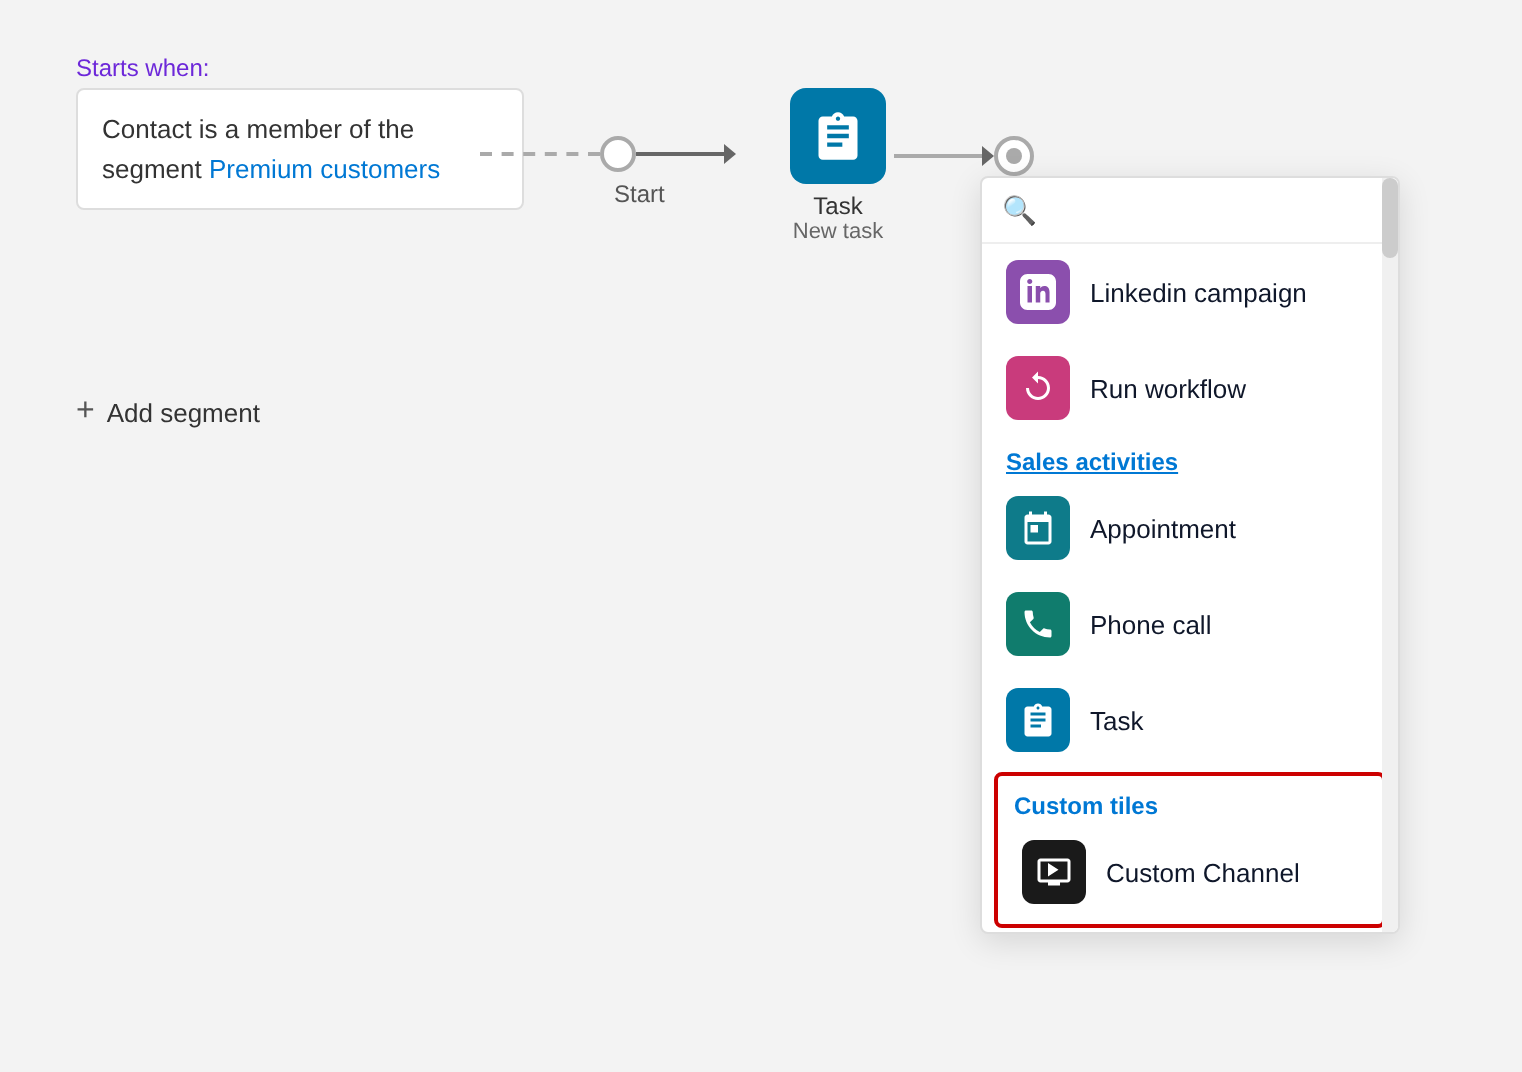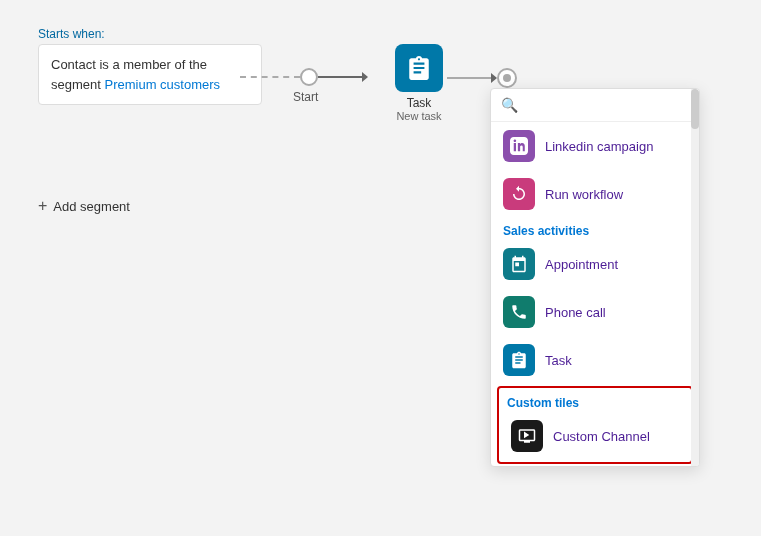--- a/index.html
+++ b/index.html
@@ -19,21 +19,21 @@
       position: relative;
       background: #f3f3f3;
     }
 
     
     .starts-when-label {
       position: absolute;
       top: 27px;
       left: 38px;
       font-size: 12px;
-      color: #0369a1;
+      color: #6d28d9;
     }
 
     
     .trigger-card {
       position: absolute;
       top: 44px;
       left: 38px;
       width: 224px;
       background: #fff;
       border: 1px solid #ddd;
@@ -133,21 +133,21 @@
     .task-node-sublabel {
       font-size: 11px;
       color: #666;
       text-align: left;
     }
 
     
     .start-label {
       position: absolute;
       top: 90px;
-      left: 293px;
+      left: 307px;
       font-size: 12px;
       color: #555;
     }
 
     
     .after-task-line {
       position: absolute;
       top: 68px;
       left: 447px;
       display: flex;
@@ -224,28 +224,29 @@
 
     .menu-item {
       display: flex;
       align-items: center;
       padding: 8px 12px;
       gap: 10px;
       cursor: pointer;
     }
     .menu-item-label {
       font-size: 13px;
-      color: #4c1d95;
+      color: #0f172a;
     }
 
     .section-header {
       padding: 6px 12px 2px;
       font-size: 12px;
       color: #0078d4;
       font-weight: 600;
+      text-decoration: underline;
     }
 
     
     .icon-box {
       width: 32px;
       height: 32px;
       border-radius: 6px;
       display: flex;
       align-items: center;
       justify-content: center;

